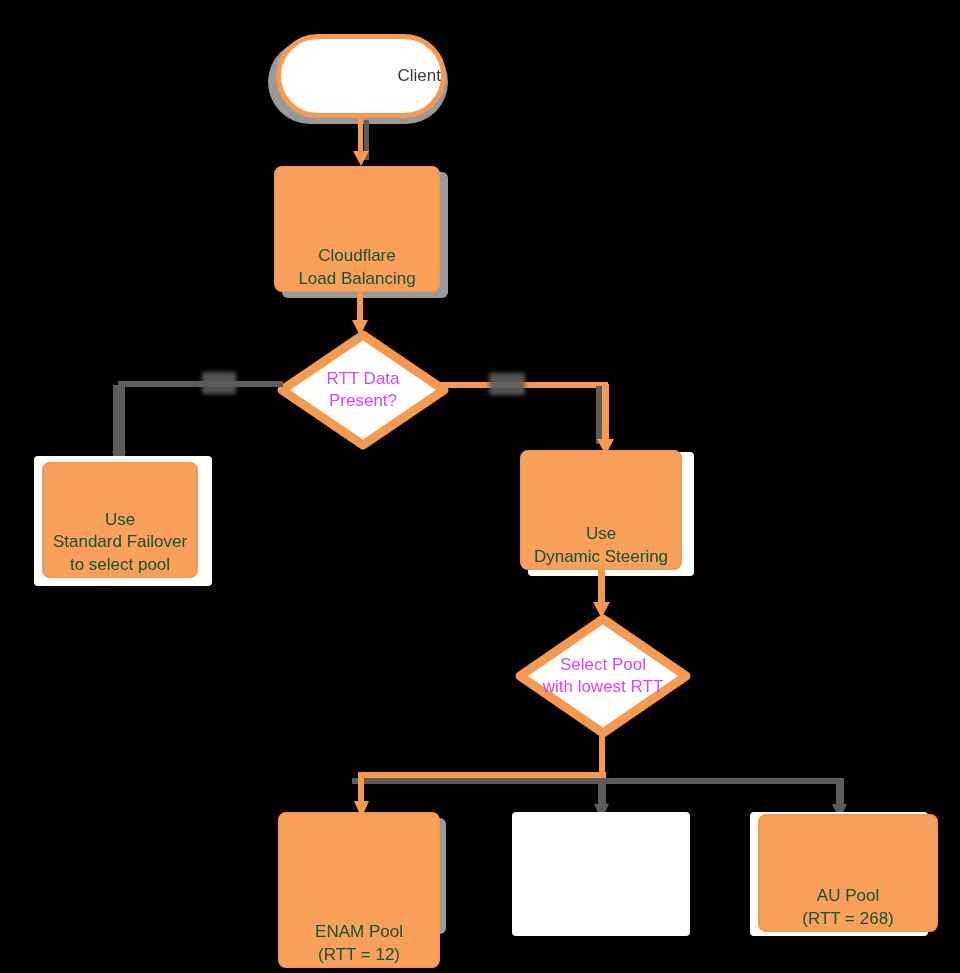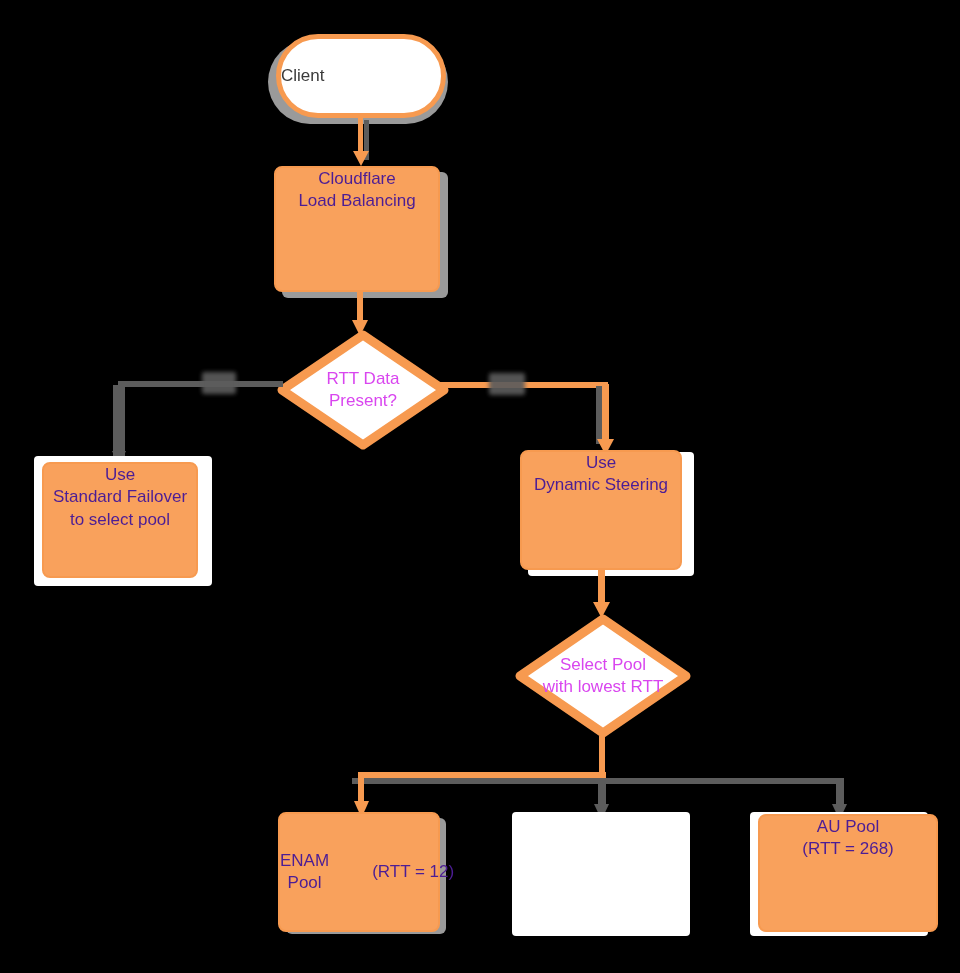--- a/index.html
+++ b/index.html
@@ -14,21 +14,21 @@
     background: #000000;
     font-family: "Liberation Sans", sans-serif;
     overflow: hidden;
   }
   
   .node {
     position: absolute;
     box-sizing: border-box;
     display: flex;
     align-items: center;
-    justify-content: flex-start;
+    justify-content: flex-end;
     text-align: center;
     line-height: 1.32;
   }
   .node-halo {
     position: absolute;
     background: #ffffff;
     border-radius: 4px;
   }
   .shadow-gray {
     position: absolute;
@@ -41,21 +41,21 @@
     border: 5px solid #f79a50;
     border-radius: 42px;
     color: #3a3a3a;
     font-size: 17px;
   }
   
   .process {
     background: #f9a15c;
     border: 2px solid #f79a50;
     border-radius: 8px;
-    color: #4c1d95;
+    color: #14532d;
     font-size: 17px;
   }
   
   .decision-wrap {
     position: absolute;
   }
   .decision-shape {
     position: absolute;
     inset: 0;
   }
@@ -187,21 +187,21 @@
     <polygon points="10.5,20 3,4 18,4" fill="#5c5c5c"></polygon>
   </svg>
 
   <div class="seg seg-gray" style="left:598px; top:778px; width:246px; height:6px;"></div>
   <div class="seg seg-gray" style="left:836px; top:780px; width:8px; height:30px;"></div>
   <svg style="position:absolute; left:829px; top:800px; width:22px; height:22px;">
     <polygon points="10.5,20 3,4 18,4" fill="#5c5c5c"></polygon>
   </svg>
 
   <div class="shadow-gray" style="left:286px; top:818px; width:160px; height:116px;"></div>
-  <div class="node process" style="left:278px; top:812px; width:162px; height:120px; flex-direction:row;gap:43px;">
+  <div class="node process" style="left:278px; top:812px; width:162px; height:156px; flex-direction:column;">
     <span>ENAM Pool</span>
     <span class="nowrap"><span>(</span><span class="bold">RTT = 12</span><span>)</span></span>
   </div>
 
   <div class="node-halo" style="left:512px; top:812px; width:178px; height:124px;"></div>
 
   <div class="node-halo" style="left:750px; top:812px; width:178px; height:124px;"></div>
   <div class="node process" style="left:758px; top:814px; width:180px; height:118px; flex-direction:column;">
     <span>AU Pool</span>
     <span>(RTT = 268)</span>

